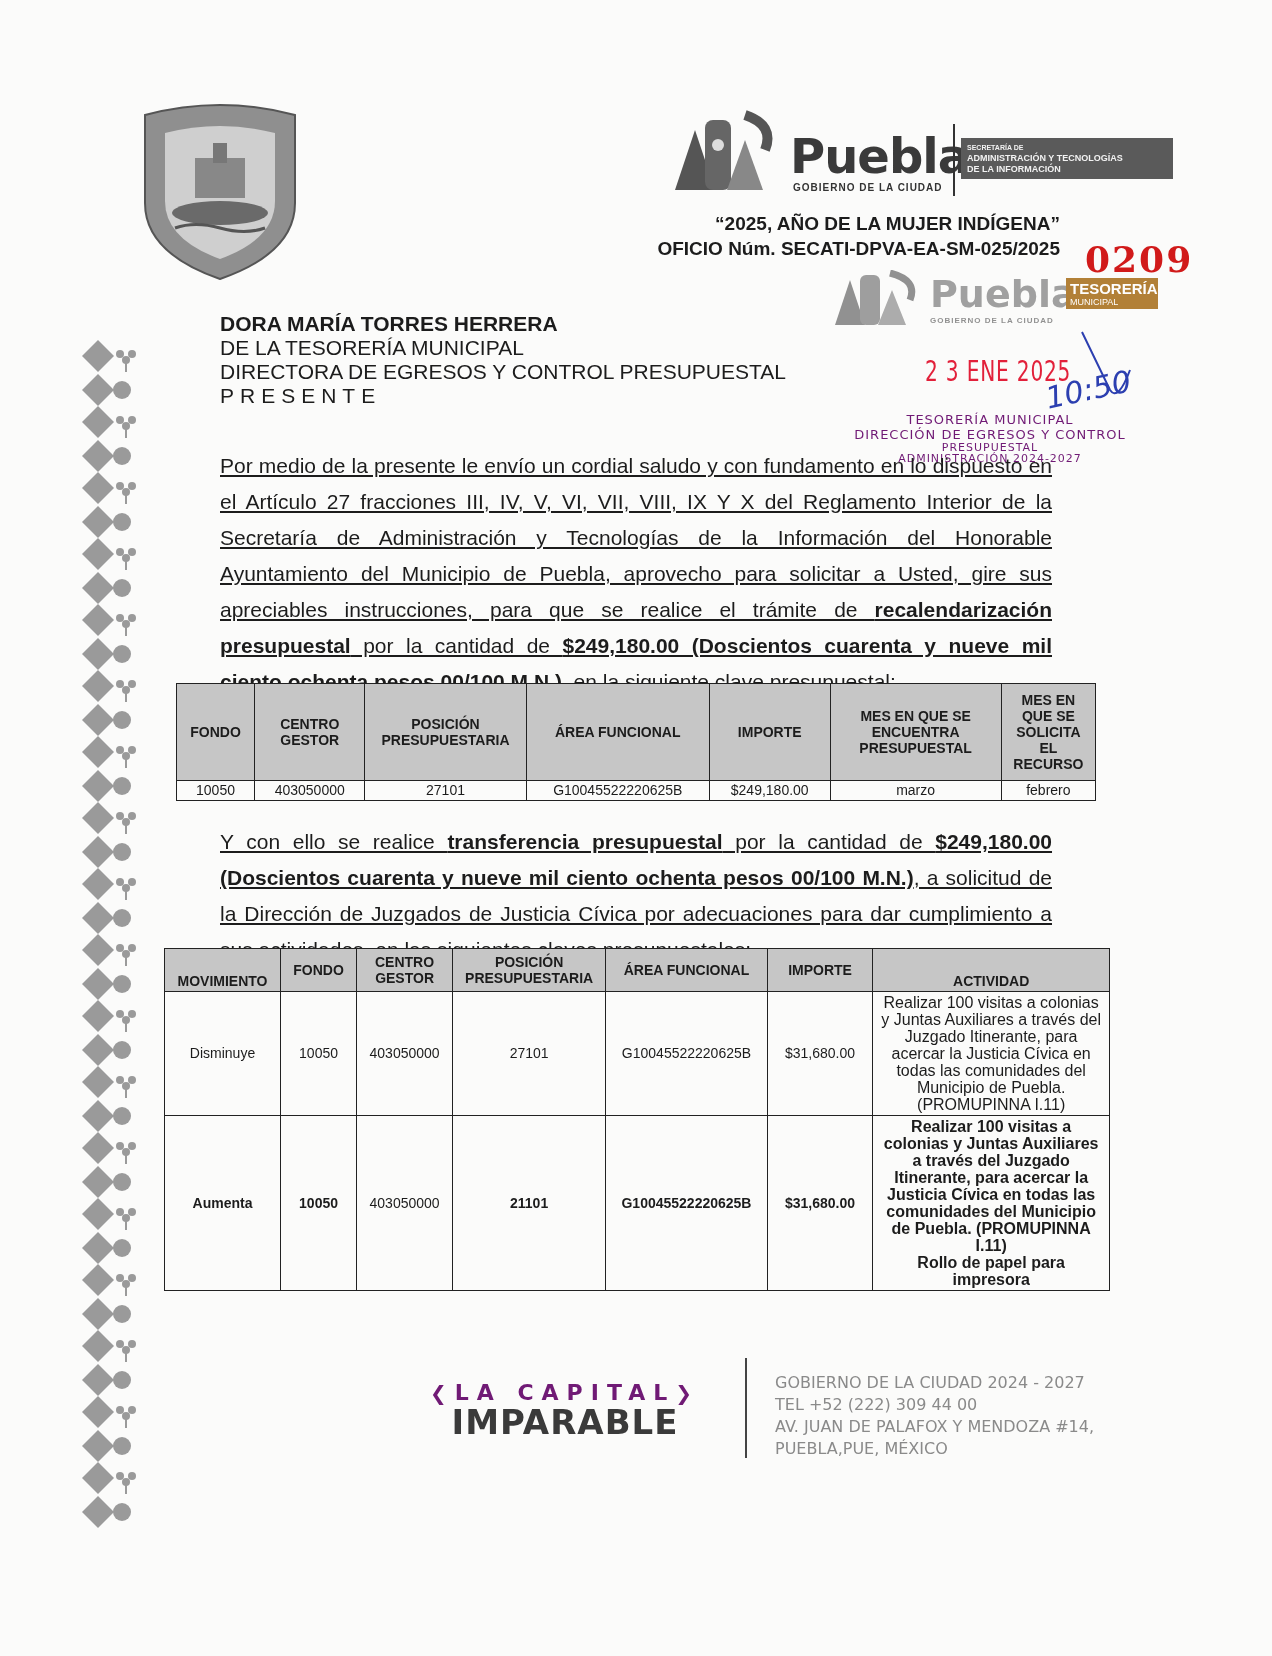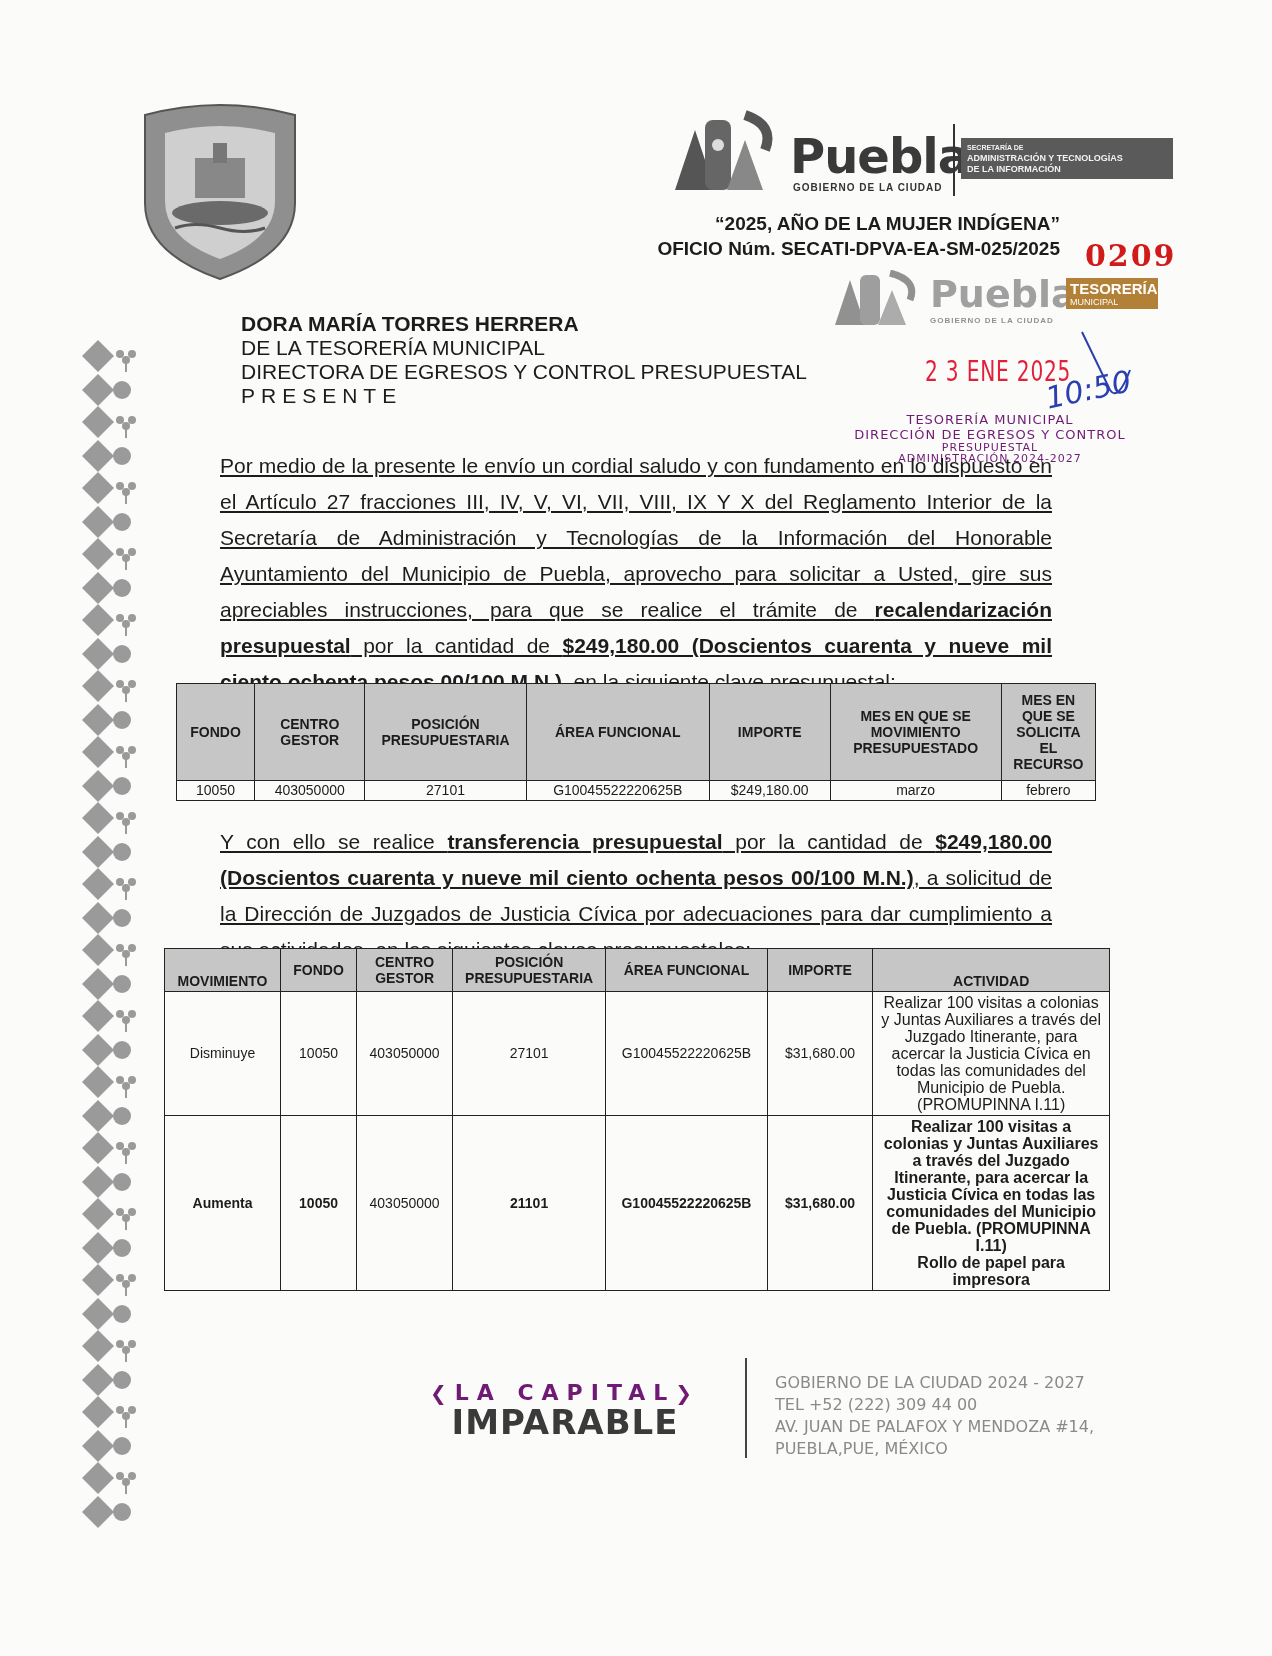--- a/index.html
+++ b/index.html
@@ -18,30 +18,30 @@
 
   
   .logo-top { left: 665px; top: 110px; width: 500px; height: 90px; }
   .puebla-word { font-family: "DejaVu Sans", sans-serif; font-weight: bold; font-size: 48px; color: #3a3a3a; letter-spacing: -1px; }
   .gob-ciudad { font-size: 10px; font-weight: bold; letter-spacing: 1px; color: #333; }
   .secretaria-box { background: #5a5a5a; color: #f2f2f2; font-size: 9px; font-weight: bold; line-height: 11px; padding: 4px 6px; }
 
   .slogan { left: 560px; top: 212px; width: 500px; text-align: right; font-weight: bold; font-size: 19px; line-height: 24px; }
   .oficio { left: 560px; top: 238px; width: 500px; text-align: right; font-weight: bold; font-size: 19px; }
 
-  .folio { left: 1085px; top: 238px; font-family: "DejaVu Serif", serif; font-weight: bold; font-size: 30px; color: #d11a1a; letter-spacing: 2px; }
+  .folio { left: 1085px; top: 238px; font-family: "DejaVu Serif", serif; font-weight: bold; font-size: 36px; color: #d11a1a; letter-spacing: 2px; }
 
   
   .stamp-logo { left: 830px; top: 270px; width: 320px; height: 60px; opacity: 0.8; }
   .stamp-date { left: 925px; top: 355px; font-family: "DejaVu Sans Condensed", "DejaVu Sans", sans-serif; font-size: 28px; color: #e2203a; letter-spacing: 1px; transform: scaleX(0.8); transform-origin: left; }
   .stamp-time { left: 1045px; top: 372px; font-family: "DejaVu Sans", sans-serif; font-size: 30px; color: #2c3fb0; transform: rotate(-12deg); font-style: italic; }
   .stamp-lines { left: 830px; top: 412px; width: 320px; text-align: center; font-family: "DejaVu Sans", sans-serif; font-size: 13px; line-height: 15px; color: #701a75; letter-spacing: 1px; }
 
   
-  .recipient { left: 220px; top: 312px; font-size: 21px; line-height: 24px; margin-left: 21px; }
+  .recipient { left: 220px; top: 312px; font-size: 21px; line-height: 24px; }
   .recipient .name { font-weight: bold; }
   .recipient .presente { letter-spacing: 6px; }
 
   .para { left: 220px; width: 832px; font-size: 21px; line-height: 36px; text-align: justify; text-decoration: underline; }
   .para b { font-weight: bold; }
   .para1 { top: 448px; }
   .para2 { top: 824px; }
 
   table { border-collapse: collapse; position: absolute; font-family: "Liberation Sans", sans-serif; }
   th, td { border: 1px solid #222; text-align: center; }
@@ -171,21 +171,21 @@
 </div>
 
 <table class="t1">
   <thead>
     <tr>
       <th style="width:68px;">FONDO</th>
       <th style="width:100px;">CENTRO GESTOR</th>
       <th style="width:150px;">POSICIÓN PRESUPUESTARIA</th>
       <th style="width:172px;">ÁREA FUNCIONAL</th>
       <th style="width:110px;">IMPORTE</th>
-      <th style="width:160px;">MES EN QUE SE MOVIMIENTO PRESUPUESTADO</th>
+      <th style="width:160px;">MES EN QUE SE ENCUENTRA PRESUPUESTAL</th>
       <th style="width:84px;height:92px;text-align:center;">MES EN QUE SE SOLICITA EL RECURSO</th>
     </tr>
   </thead>
   <tbody>
     <tr>
       <td>10050</td>
       <td>403050000</td>
       <td>27101</td>
       <td>G10045522220625B</td>
       <td>$249,180.00</td>

